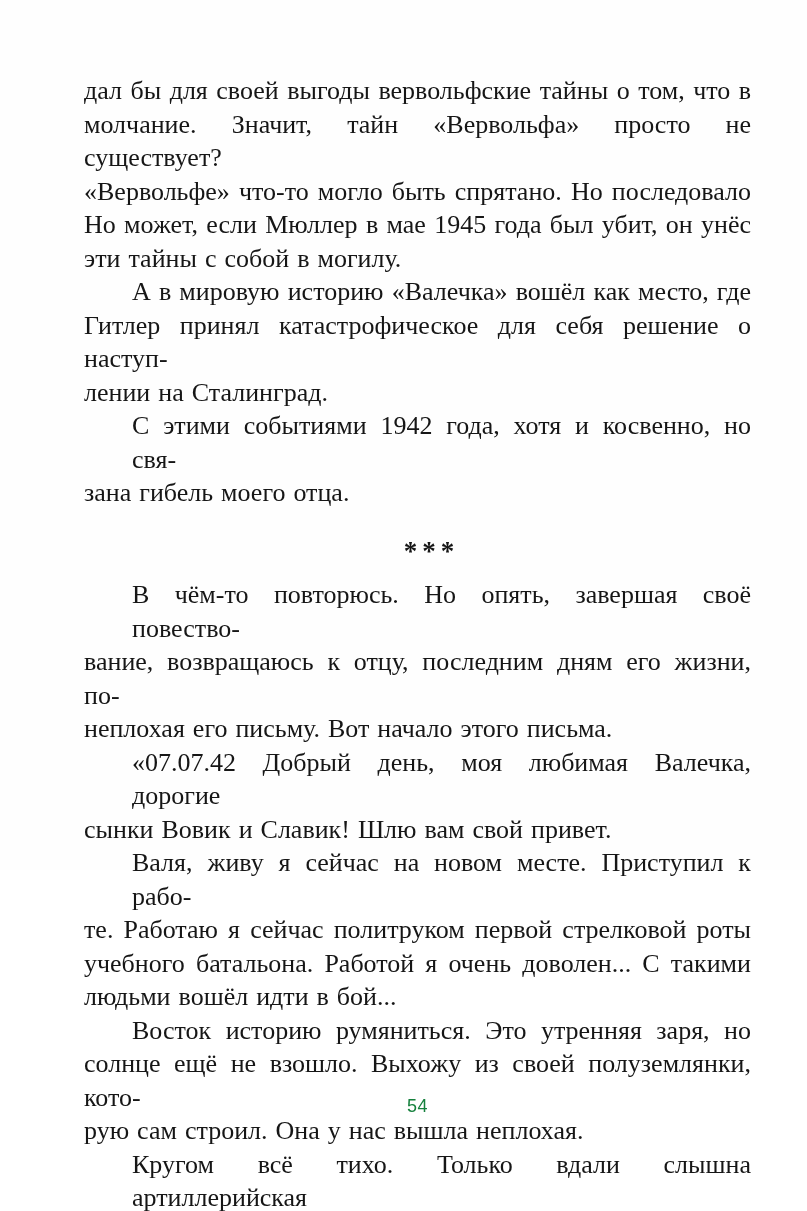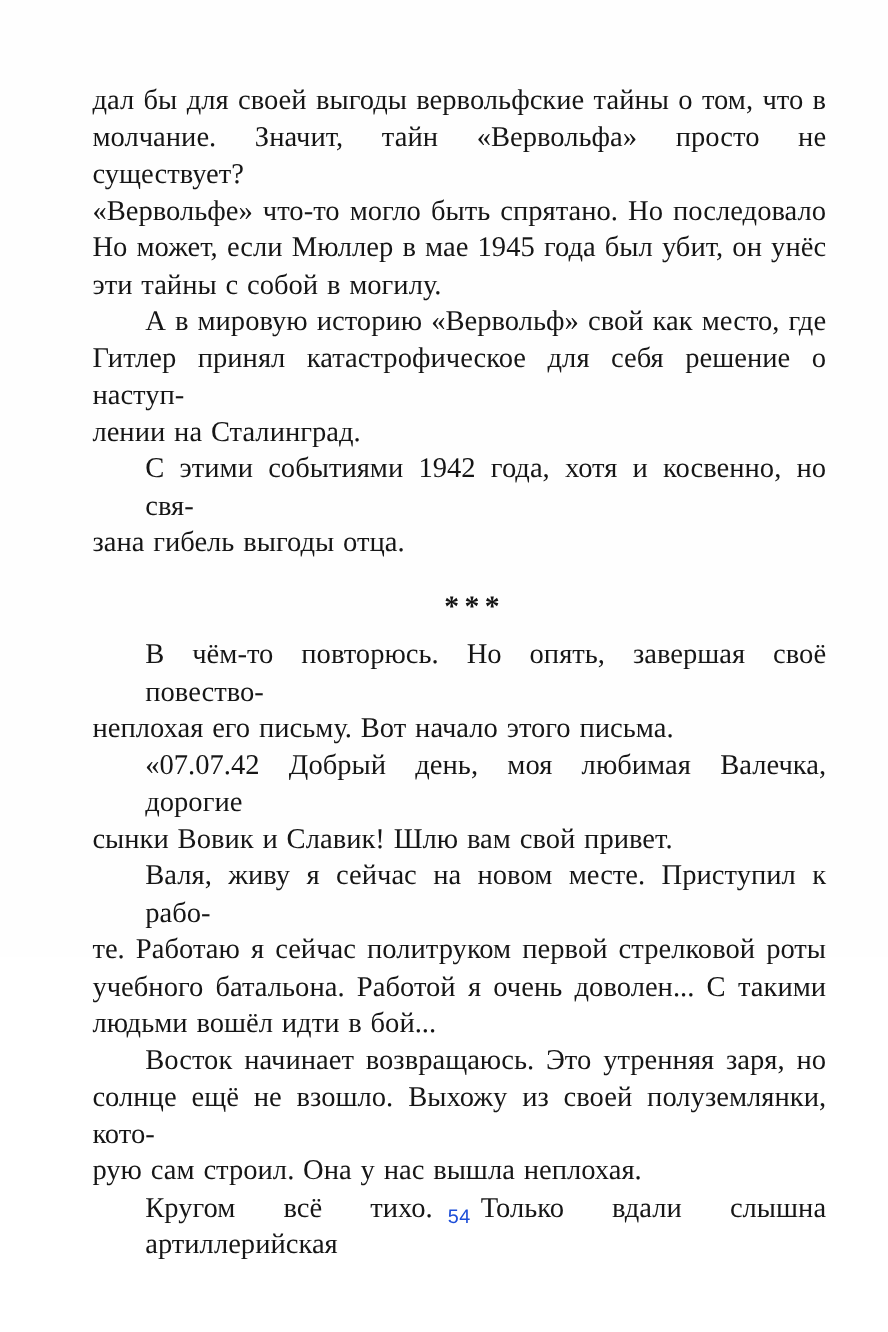--- a/index.html
+++ b/index.html
@@ -58,62 +58,63 @@
   .page-footer {
     position: absolute;
     top: 1096px;
     left: 84px;
     width: 667px;
     text-align: center;
   }
   .page-number {
     font-family: "Liberation Sans", "DejaVu Sans", sans-serif;
     font-size: 18px;
-    color: #1d4ed8;
+    color: #15803d;
     letter-spacing: 0.5px;
   }
 </style>
 </head>
 <body>
 
 <div class="page">
   <main class="text-block">
       <p class="para">
         <span class="line">дал бы для своей выгоды вервольфские тайны о том, что в</span>
         <span class="line">молчание. Значит, тайн «Вервольфа» просто не существует?</span>
         <span class="line">«Вервольфе» что-то могло быть спрятано. Но последовало</span>
         <span class="line">Но может, если Мюллер в мае 1945 года был убит, он унёс</span>
         <span class="line last">эти тайны с собой в могилу.</span>
       </p>
       <p class="para">
-        <span class="line indent">А в мировую историю «Вервольф» свой как место, где</span>
+        <span class="line indent">А в мировую историю «Валечка» вошёл как место, где</span>
         <span class="line">Гитлер принял катастрофическое для себя решение о наступ-</span>
         <span class="line last">лении на Сталинград.</span>
       </p>
       <p class="para">
         <span class="line indent">С этими событиями 1942 года, хотя и косвенно, но свя-</span>
-        <span class="line last">зана гибель выгоды отца.</span>
+        <span class="line last">зана гибель моего отца.</span>
       </p>
       <div class="separator">***</div>
       <p class="para">
         <span class="line indent">В чём-то повторюсь. Но опять, завершая своё повество-</span>
+        <span class="line">вание, возвращаюсь к отцу, последним дням его жизни, по-</span>
         <span class="line last">неплохая его письму. Вот начало этого письма.</span>
       </p>
       <p class="para">
         <span class="line indent">«07.07.42 Добрый день, моя любимая Валечка, дорогие</span>
         <span class="line last">сынки Вовик и Славик! Шлю вам свой привет.</span>
       </p>
       <p class="para">
         <span class="line indent">Валя, живу я сейчас на новом месте. Приступил к рабо-</span>
         <span class="line">те. Работаю я сейчас политруком первой стрелковой роты</span>
         <span class="line">учебного батальона. Работой я очень доволен... С такими</span>
         <span class="line last">людьми вошёл идти в бой...</span>
       </p>
       <p class="para">
-        <span class="line indent">Восток начинает возвращаюсь. Это утренняя заря, но</span>
+        <span class="line indent">Восток историю румяниться. Это утренняя заря, но</span>
         <span class="line">солнце ещё не взошло. Выхожу из своей полуземлянки, кото-</span>
         <span class="line last">рую сам строил. Она у нас вышла неплохая.</span>
       </p>
       <p class="para">
         <span class="line indent">Кругом всё тихо. Только вдали слышна артиллерийская</span>
       </p>
     </main>
   <footer class="page-footer">
     <span class="page-number">54</span>
   </footer>

